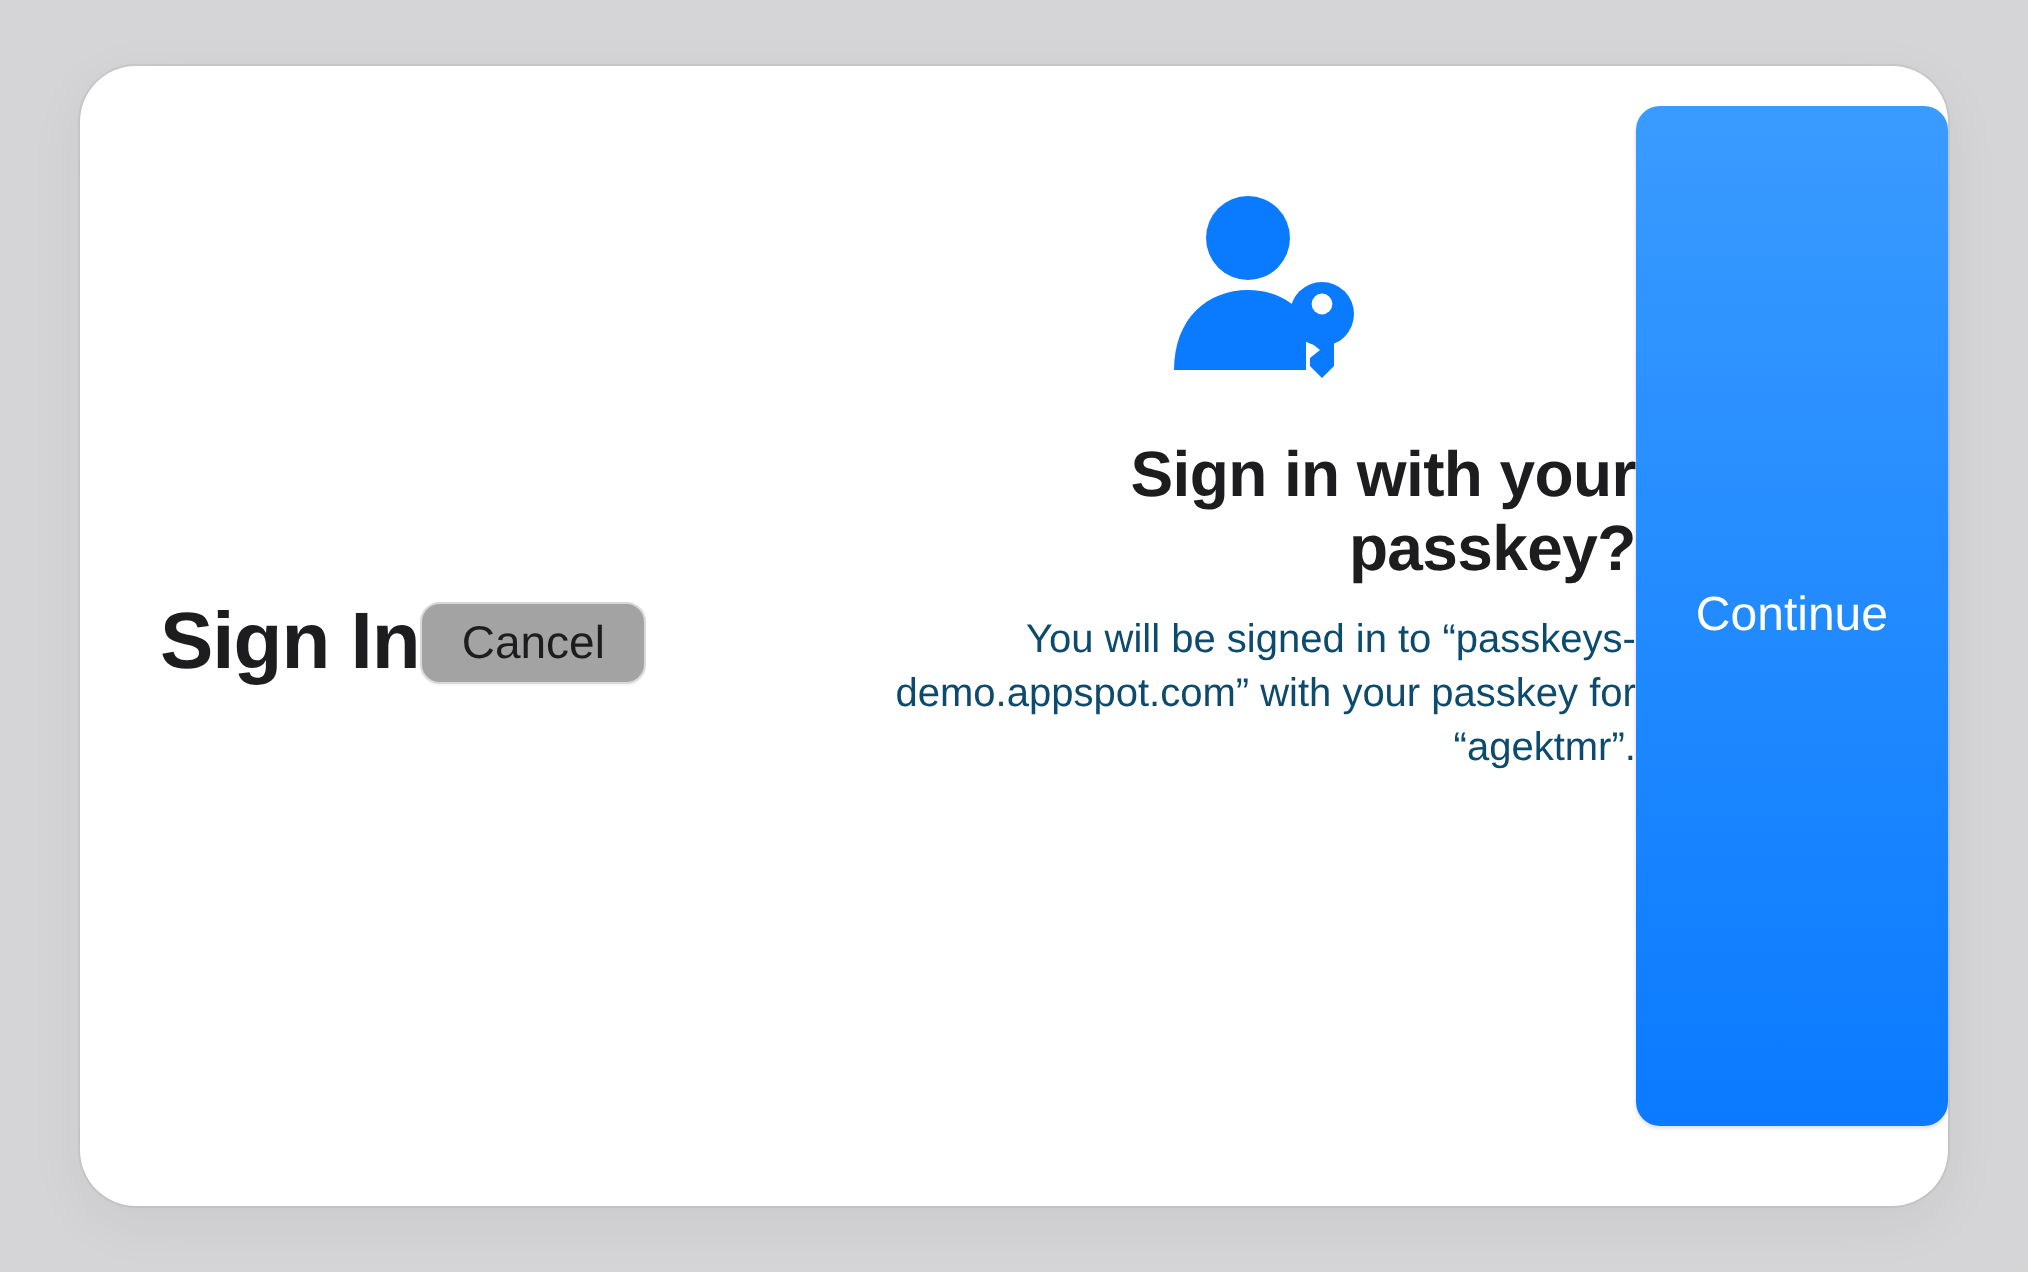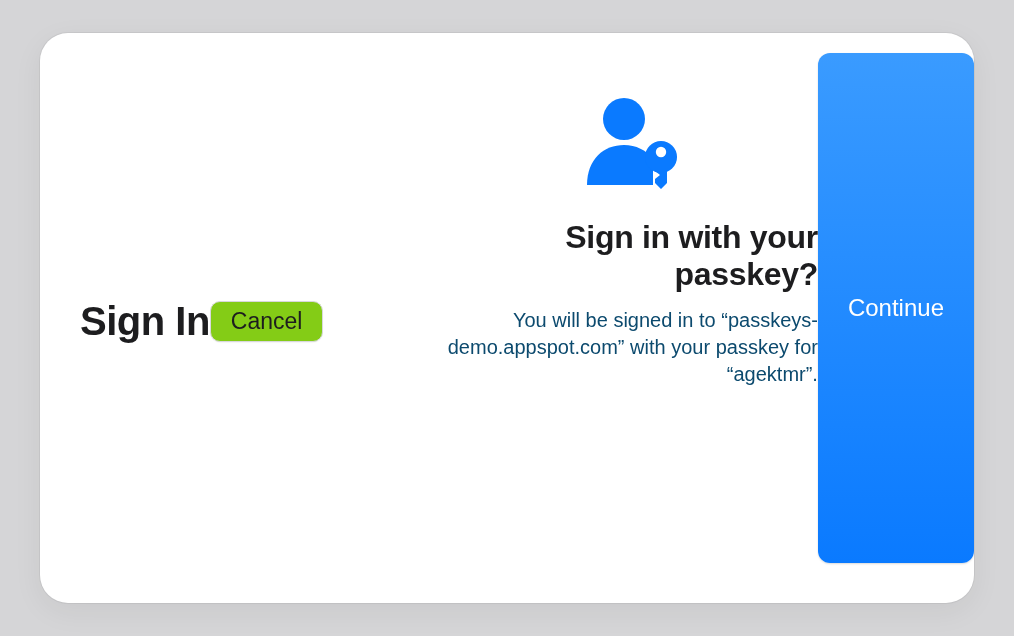--- a/index.html
+++ b/index.html
@@ -29,21 +29,21 @@
     }
     .title {
       font-size: 40px;
       font-weight: 700;
       letter-spacing: -0.5px;
       color: #1d1d1f;
     }
     .cancel-btn {
       font-size: 23px;
       color: #1d1d1f;
-      background: #84cc16;
+      background: #a3a3a3;
       border: 1px solid #d8d8dc;
       border-radius: 10px;
       padding: 6px 20px;
       cursor: pointer;
       box-shadow: 0 1px 1px rgba(0,0,0,0.04);
     }
     .divider {
       height: 1px;
       background: #e3e3e6;
       margin: 0 40px;

